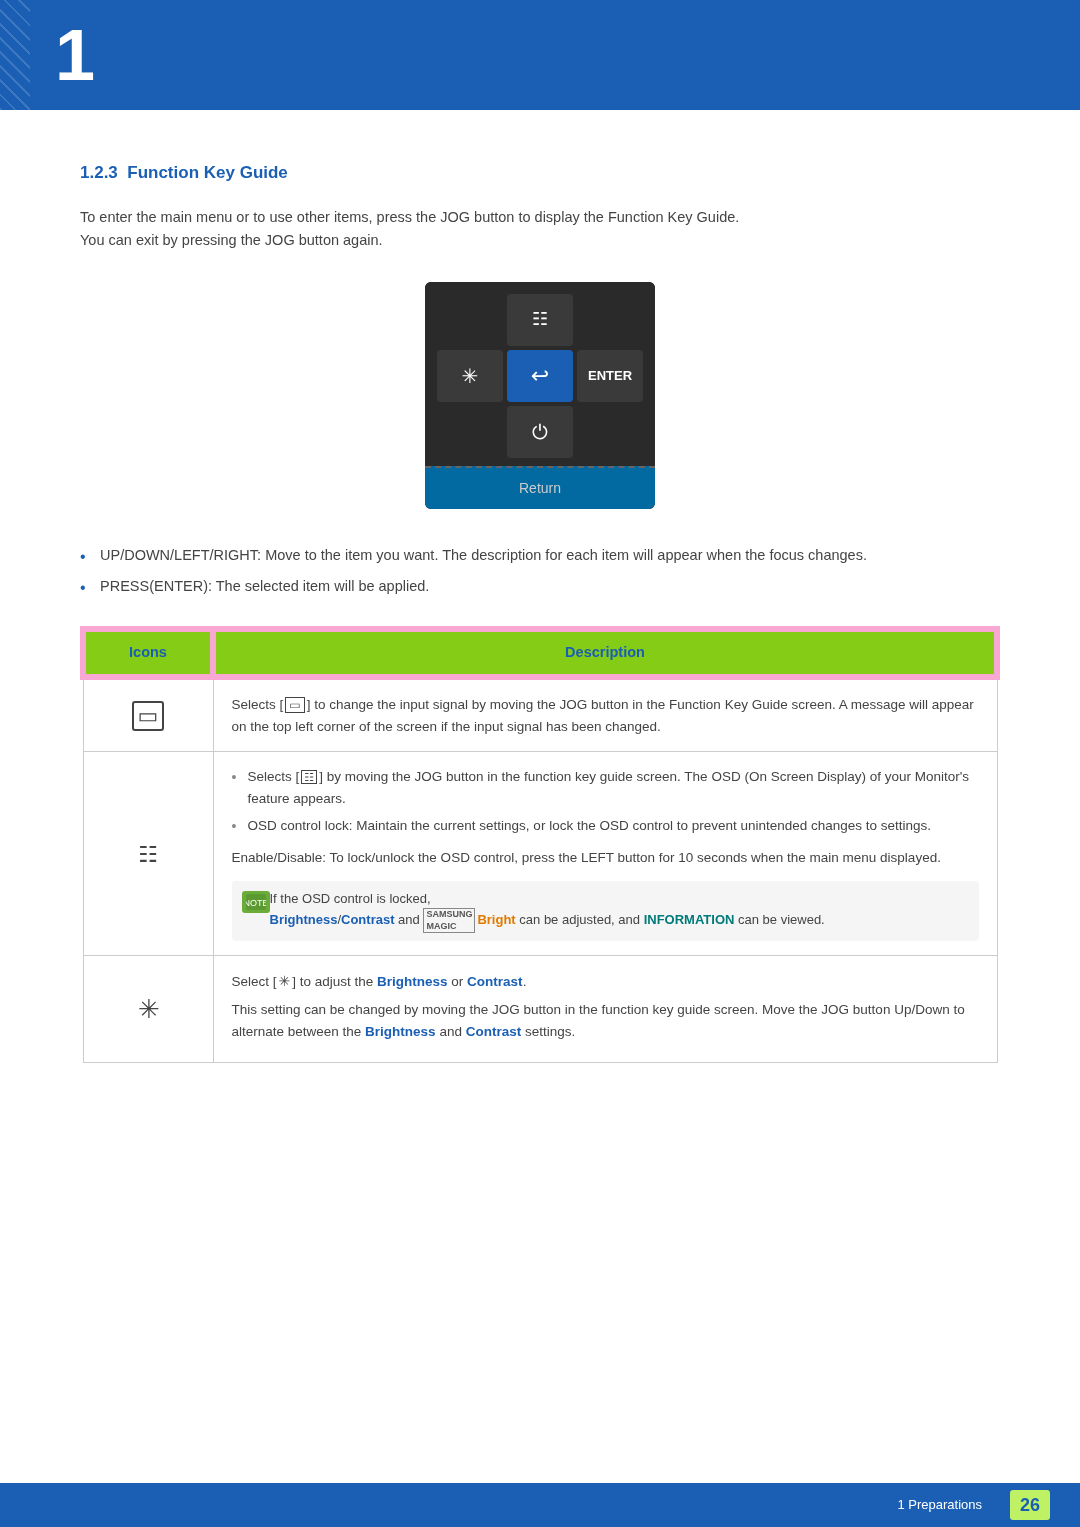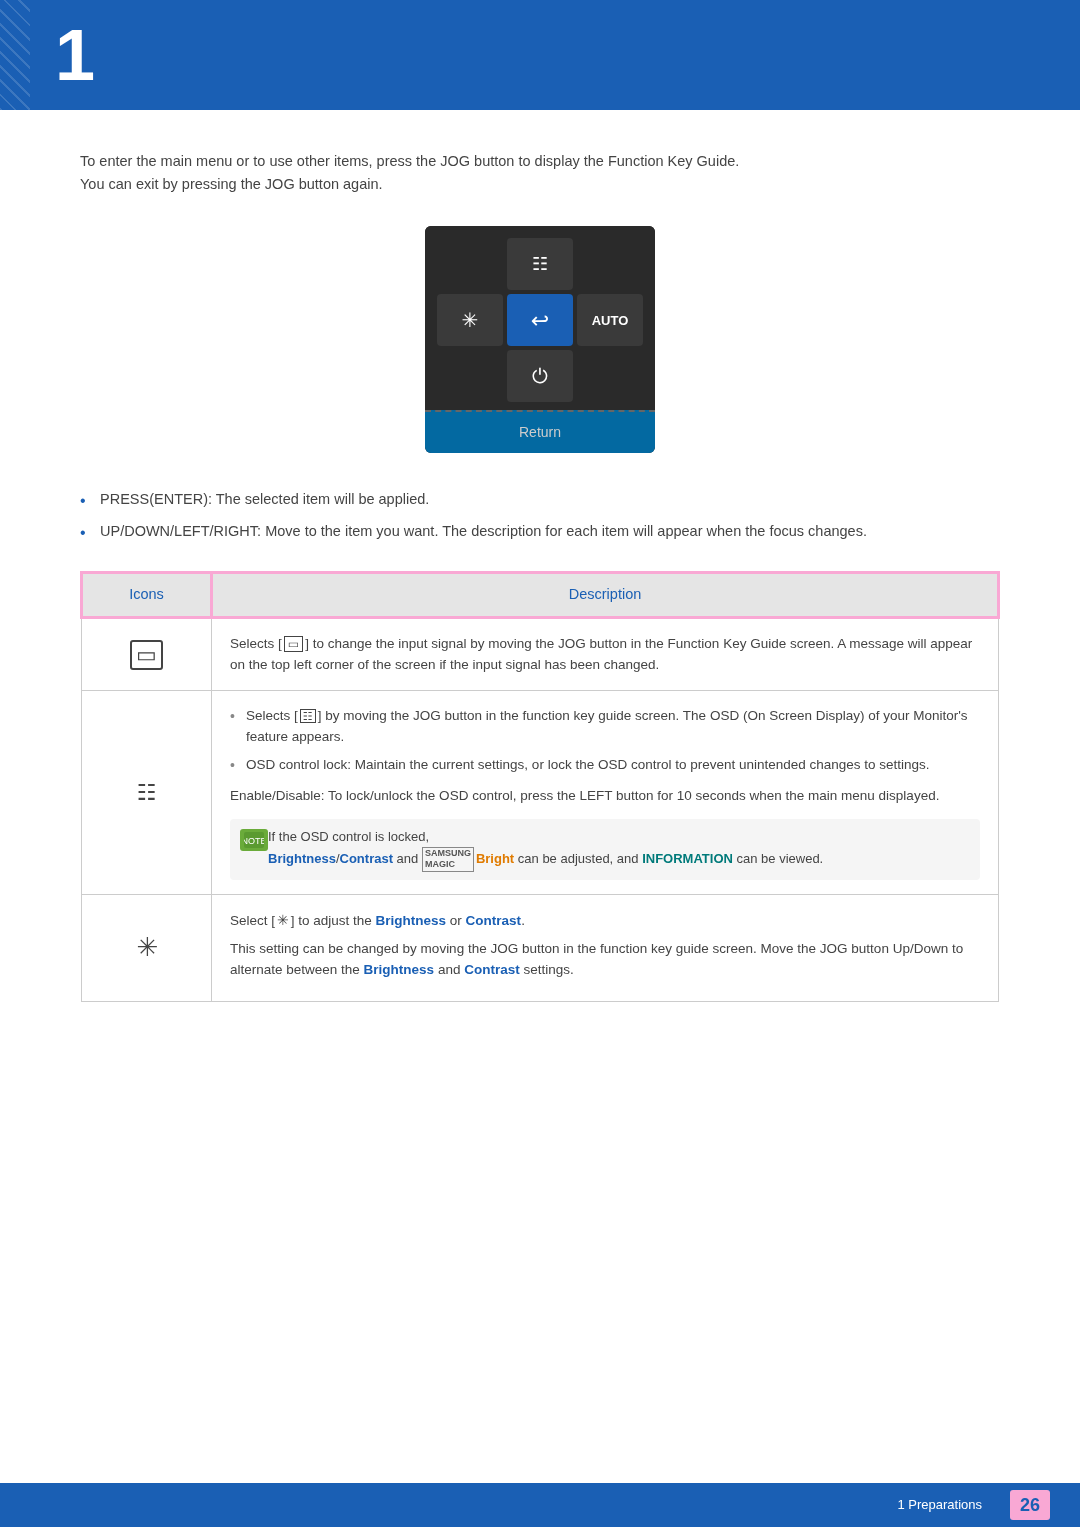--- a/index.html
+++ b/index.html
@@ -156,27 +156,27 @@
     }
 
     
     .icon-table {
       width: 100%;
       border-collapse: collapse;
       border: 1px solid #ccc;
       margin-bottom: 40px;
     }
     .icon-table th {
-      background: #e5e5e5;
+      background: #84cc16;
       color: #1a5fb4;
-      font-weight: normal;
+      font-weight: bold;
       font-size: 14.5px;
       text-align: center;
       padding: 10px 14px;
-      border: 3px solid #f9a8d4;
+      border: 6px solid #f9a8d4;
     }
     .icon-table td {
       border: 1px solid #ccc;
       padding: 14px 18px;
       vertical-align: top;
       font-size: 13.5px;
       color: #444;
       line-height: 1.6;
     }
     .icon-table td.icon-cell {
@@ -284,21 +284,21 @@
       align-items: center;
       justify-content: flex-end;
       padding-right: 30px;
       gap: 28px;
     }
     .footer-text {
       color: #fff;
       font-size: 13px;
     }
     .footer-page {
-      background: #f9a8d4;
+      background: #bef264;
       color: #1a5fb4;
       font-weight: bold;
       font-size: 18px;
       width: 40px;
       height: 30px;
       display: flex;
       align-items: center;
       justify-content: center;
       border-radius: 3px;
     }
@@ -310,20 +310,23 @@
   </style>
 </head>
 <body>
 
 <div class="header-bar">
   <div class="chapter-number">1</div>
 </div>
 
 <div class="content">
 
+  <div class="section-heading">
+    <span>1.2.3</span>&nbsp;&nbsp;<span>Function Key Guide</span>
+  </div>
 
   <p class="intro-text">
     <span>To enter the main menu or to use other items, press the JOG button to display the Function Key Guide.</span><br>
     <span>You can exit by pressing the JOG button again.</span>
   </p>
 
   <div class="jog-diagram-container">
     <div class="jog-diagram">
       <div class="jog-buttons-grid">
 
@@ -333,38 +336,38 @@
         </div>
         <div class="jog-btn empty"></div>
 
         <div class="jog-btn">
           <span style="font-size:20px;">✳</span>
         </div>
         <div class="jog-btn center">
           <span style="font-size:22px;">↩</span>
         </div>
         <div class="jog-btn auto-btn">
-          <span>AUTO</span>
+          <span>ENTER</span>
         </div>
 
         <div class="jog-btn empty"></div>
         <div class="jog-btn">
           <span style="font-size:20px;">⏻</span>
         </div>
         <div class="jog-btn empty"></div>
       </div>
       <div class="jog-return-bar">
         <span>Return</span>
       </div>
     </div>
   </div>
 
   <ul class="bullet-list">
+    <li>UP/DOWN/LEFT/RIGHT: Move to the item you want. The description for each item will appear when the focus changes.</li>
     <li>PRESS(ENTER): The selected item will be applied.</li>
-    <li>UP/DOWN/LEFT/RIGHT: Move to the item you want. The description for each item will appear when the focus changes.</li>
   </ul>
 
   <table class="icon-table">
     <thead>
       <tr>
         <th>Icons</th>
         <th>Description</th>
       </tr>
     </thead>
     <tbody>

